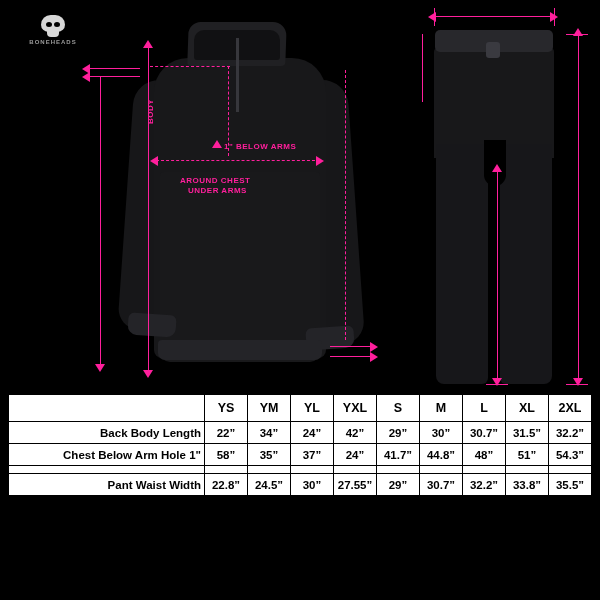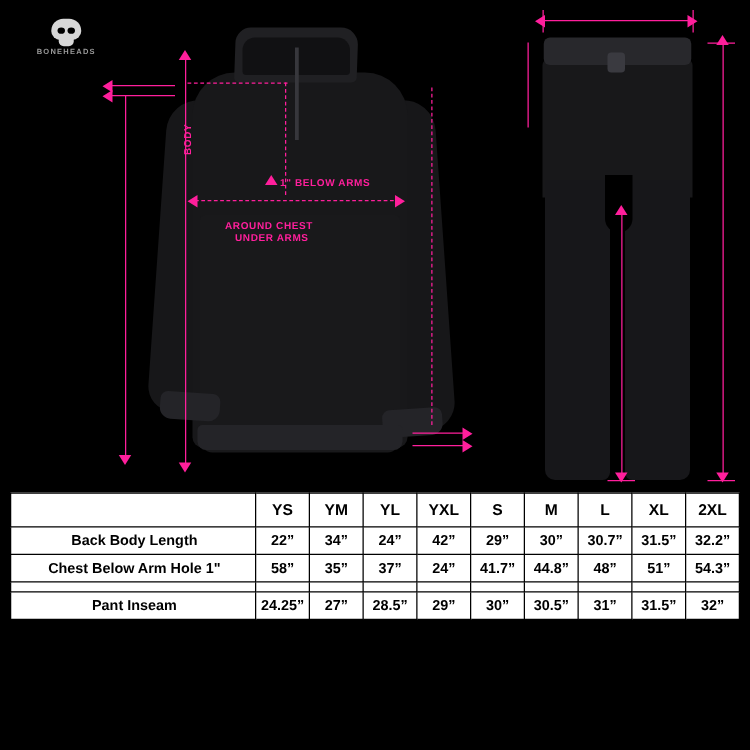--- a/index.html
+++ b/index.html
@@ -274,21 +274,21 @@
   }
   #size-table th, #size-table td {
     border: 1px solid #000;
     padding: 2px 3px;
     height: 17px;
     text-align: center;
     overflow: hidden;
     white-space: nowrap;
   }
   #size-table th.corner, #size-table td.rowlabel {
-    text-align: center;
+    text-align: right;
     padding-left: 5px;
   }
   #size-table thead th {
     font-size: 12.5px;
     height: 22px;
   }
   #size-table tr.spacer td {
     height: 7px;
     padding: 0;
     border-left: 1px solid #000;
@@ -438,27 +438,27 @@
         <td></td>
         <td></td>
         <td></td>
         <td></td>
         <td></td>
         <td></td>
         <td></td>
         <td></td>
       </tr>
       <tr>
-        <td class="rowlabel">Pant Inseam</td>
-        <td>24.25”</td>
-        <td>27”</td>
-        <td>28.5”</td>
+        <td class="rowlabel">Pant Waist Width</td>
+        <td>22.8”</td>
+        <td>24.5”</td>
+        <td>30”</td>
+        <td>27.55”</td>
         <td>29”</td>
-        <td>30”</td>
-        <td>30.5”</td>
-        <td>31”</td>
-        <td>31.5”</td>
-        <td>32”</td>
+        <td>30.7”</td>
+        <td>32.2”</td>
+        <td>33.8”</td>
+        <td>35.5”</td>
       </tr>
     </tbody>
   </table>
 
 </div>
 
 </body></html>

